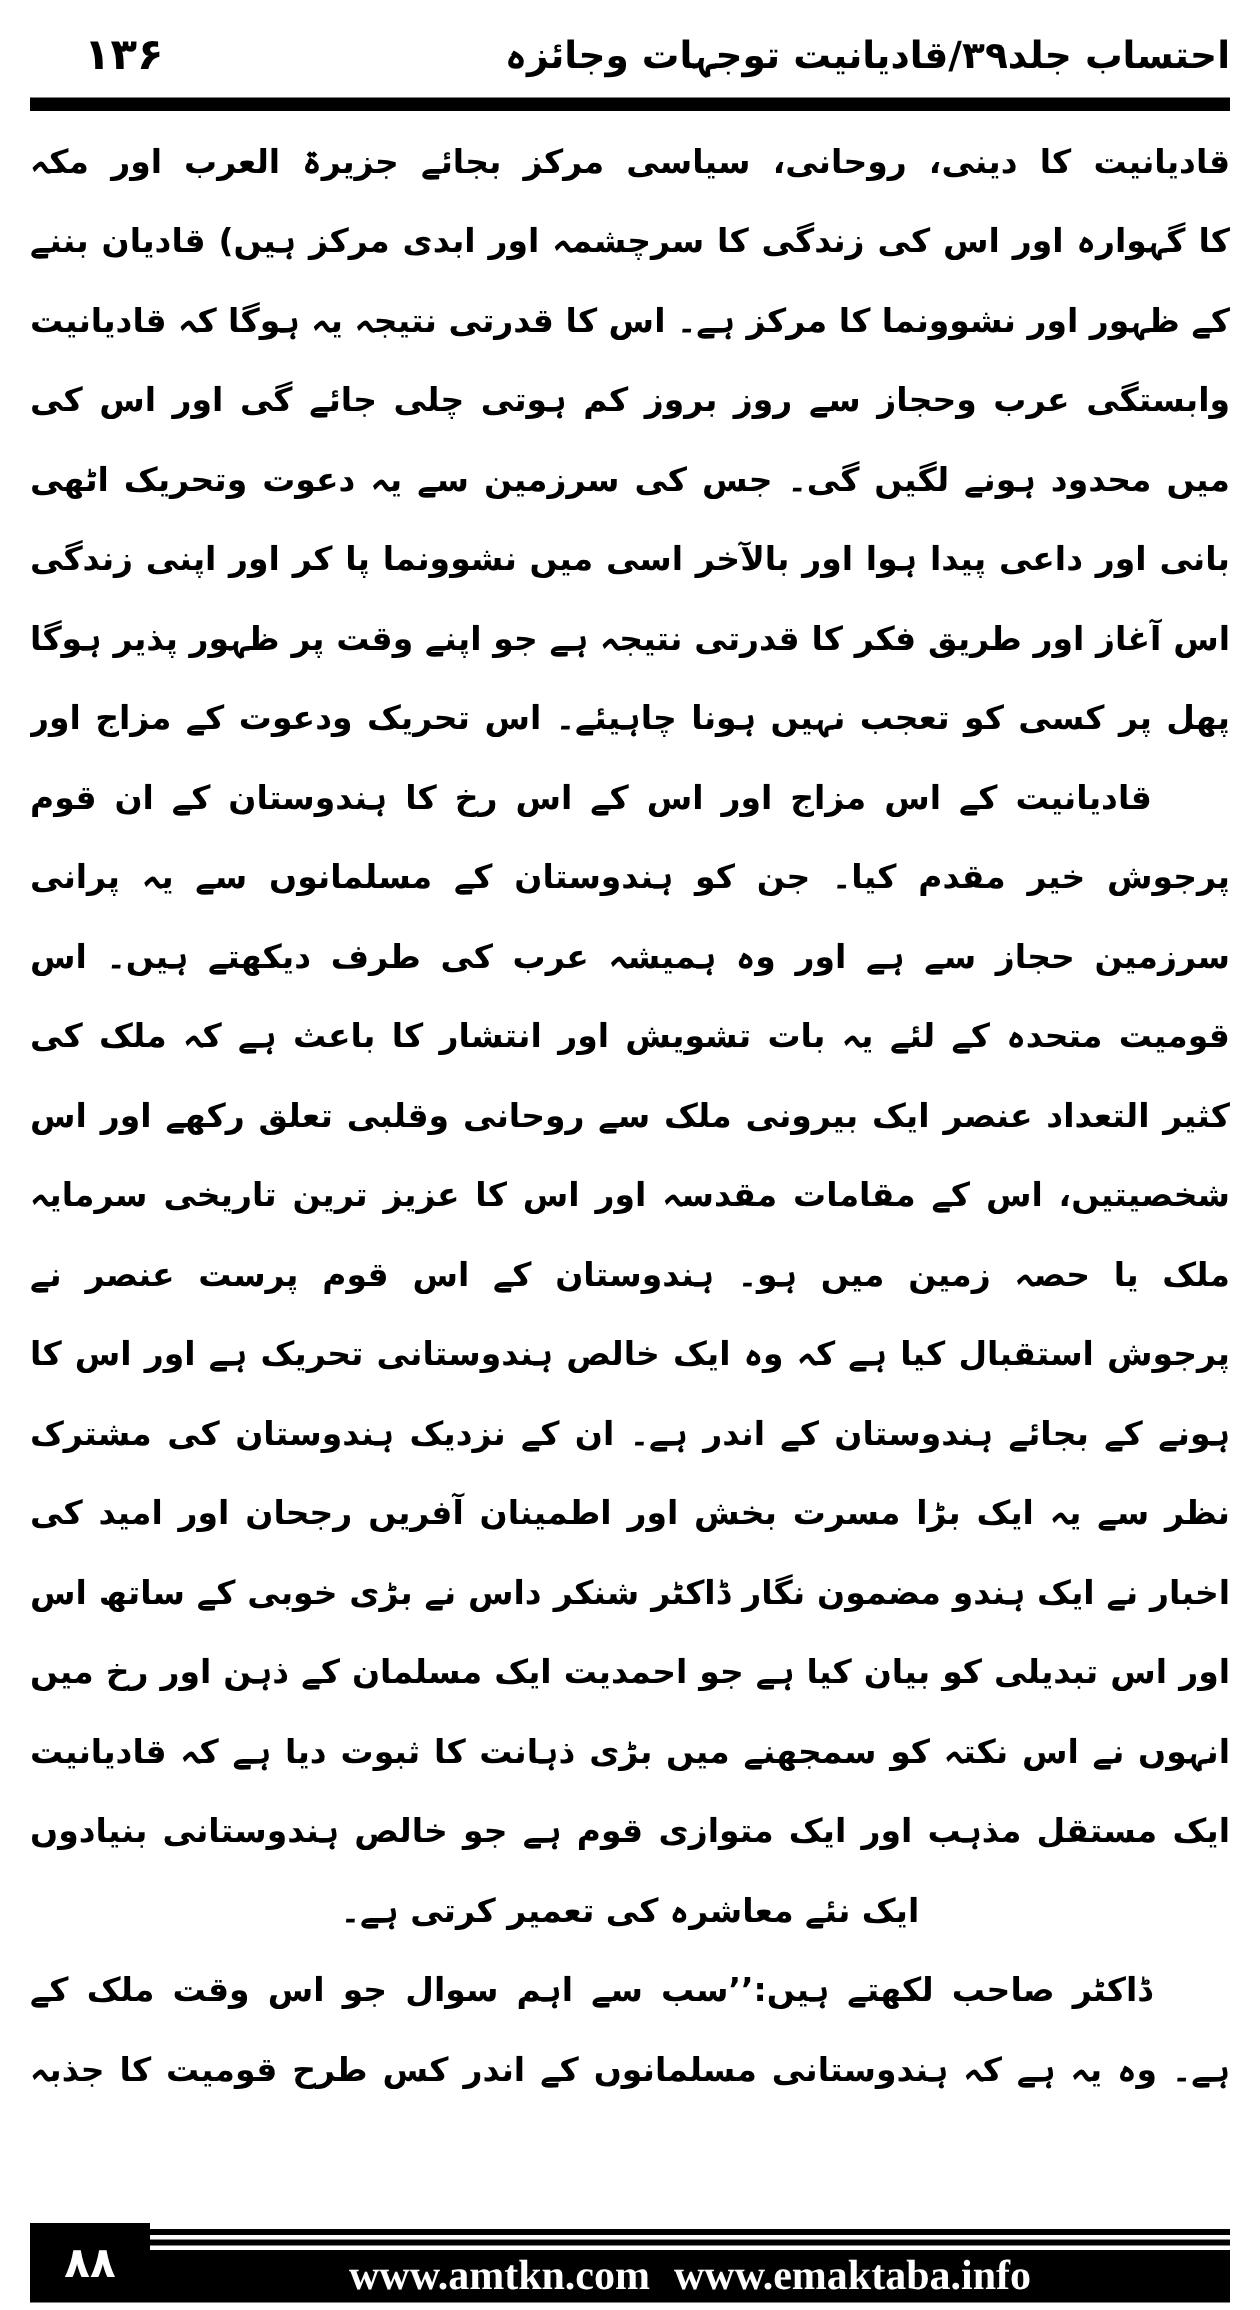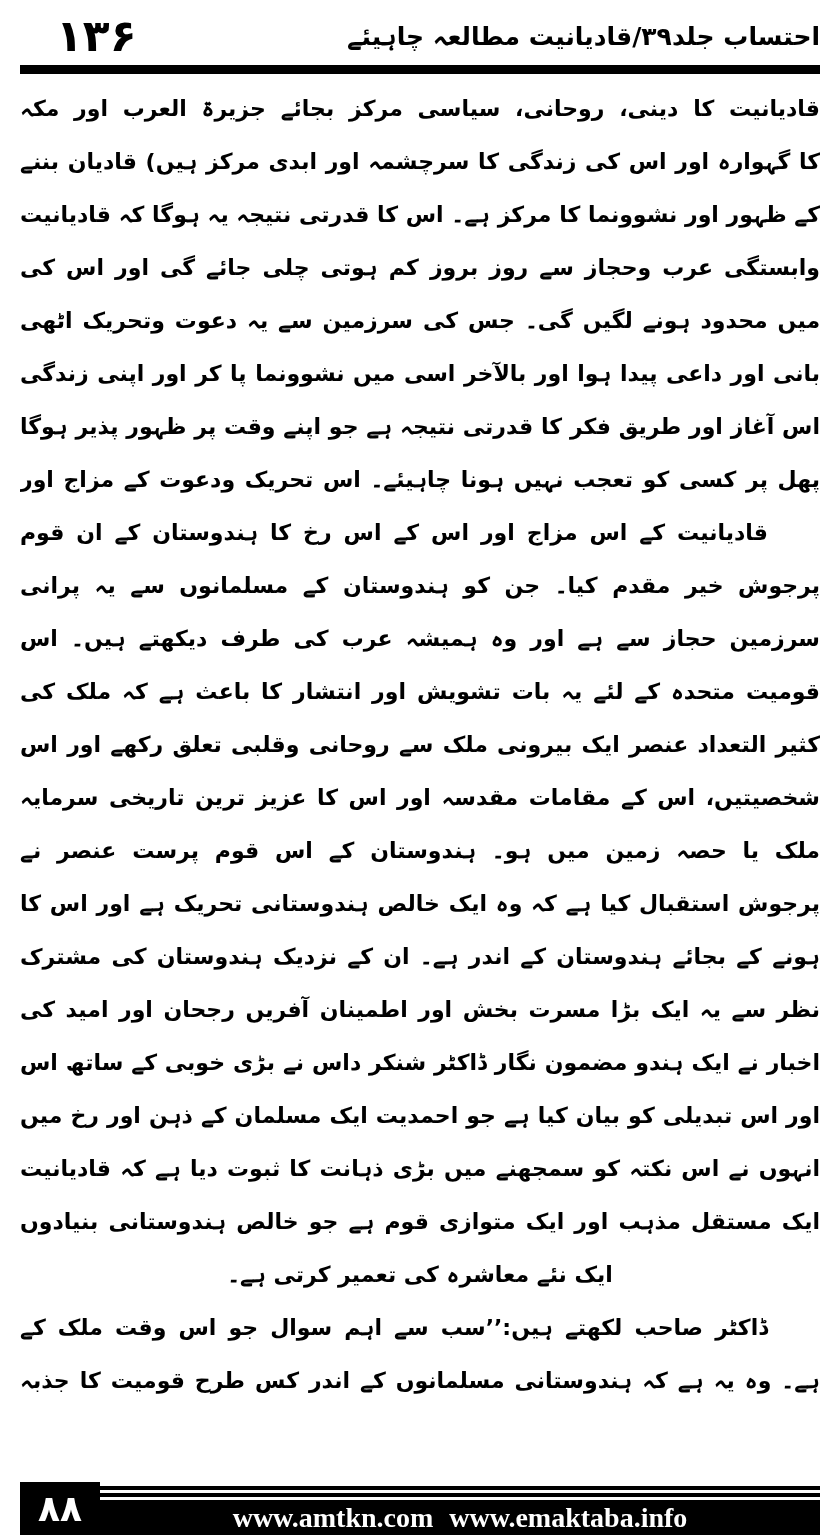--- a/index.html
+++ b/index.html
@@ -7,21 +7,21 @@
     width:840px; height:1540px; background:#ffffff; color:#000;
     position:relative; box-sizing:border-box; padding:0 20px;
     font-family:"DejaVu Sans", sans-serif; overflow:hidden;
   }
   
   .hdr { display:flex; align-items:center; padding-top:14px; height:44px; }
   .email {
     font-family:"Liberation Serif", serif; font-weight:bold;
     font-size:27px; letter-spacing:0.5px;
   }
-  .pagenum { font-size:44px; font-weight:bold; margin-left:36px; line-height:1; }
+  .pagenum { font-size:29px; font-weight:bold; margin-left:36px; line-height:1; }
   .booktitle {
     margin-left:auto; direction:rtl; font-weight:bold; font-size:25px;
   }
   .rule { height:9px; background:#000; margin-top:7px; }
   
   .bodytext { margin-top:8px; direction:rtl; }
   .line {
     font-size:22px; font-weight:bold; height:53px; line-height:53px;
     overflow:hidden; text-align:justify; white-space:normal;
   }
@@ -30,40 +30,40 @@
   .l-center { text-align:center; text-align-last:center; }
   .l-indent { padding-right:52px; }
   
   .footer {
     position:absolute; left:20px; right:20px; bottom:5px; height:53px;
     display:flex;
   }
   .fnum {
     width:80px; background:#000; color:#fff; flex:0 0 80px;
     display:flex; align-items:center; justify-content:center;
-    font-size:36px; font-weight:bold;
+    font-size:28px; font-weight:bold;
   }
   .fright { flex:1; display:flex; flex-direction:column; }
   .stripes { padding-top:4px; background:#fff; }
   .stripe { height:4px; background:#000; margin-bottom:3px; }
   .fbar {
     flex:1; background:#000; color:#fff;
     display:flex; align-items:center; justify-content:center; gap:16px;
     font-family:"Liberation Serif", serif; font-weight:bold; font-size:28px;
     white-space:nowrap;
   }
 </style>
 </head>
 <body>
 
 <div class="page">
 
   <header class="hdr">
     <span class="pagenum">۱۳۶</span>
-    <span class="booktitle">احتساب جلد۳۹/قادیانیت مطالعہ چاہیئے</span>
+    <span class="booktitle">احتساب جلد۳۹/قادیانیت توجہات وجائزہ</span>
   </header>
 
   <div class="rule"></div>
 
   <main class="bodytext">
     <div class="line l-full">قادیانیت کا دینی، روحانی، سیاسی مرکز بجائے جزیرۃ العرب اور مکہ معظّمہ ومدینہ طیبہ کے (جو اسلام</div>
     <div class="line l-full">کا گہوارہ اور اس کی زندگی کا سرچشمہ اور ابدی مرکز ہیں) قادیان بننے لگا جو اس نئے مذہب وتحریک</div>
     <div class="line l-full">کے ظہور اور نشوونما کا مرکز ہے۔ اس کا قدرتی نتیجہ یہ ہوگا کہ قادیانیت اور اس کے پیروؤں کی</div>
     <div class="line l-full">وابستگی عرب وحجاز سے روز بروز کم ہوتی چلی جائے گی اور اس کی دلچسپیاں اور توجہات ہندوستان</div>
     <div class="line l-full">میں محدود ہونے لگیں گی۔ جس کی سرزمین سے یہ دعوت وتحریک اٹھی اور جس کی خاک سے اس کا</div>

